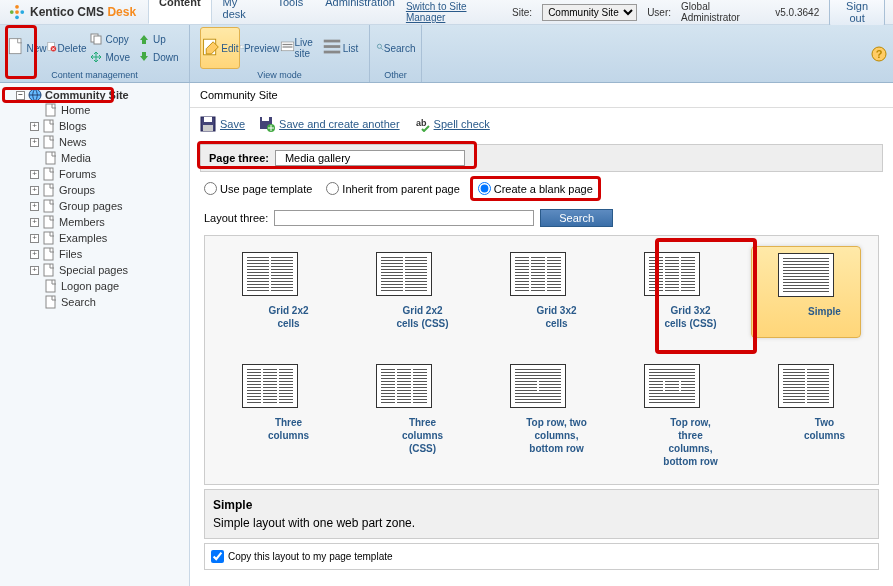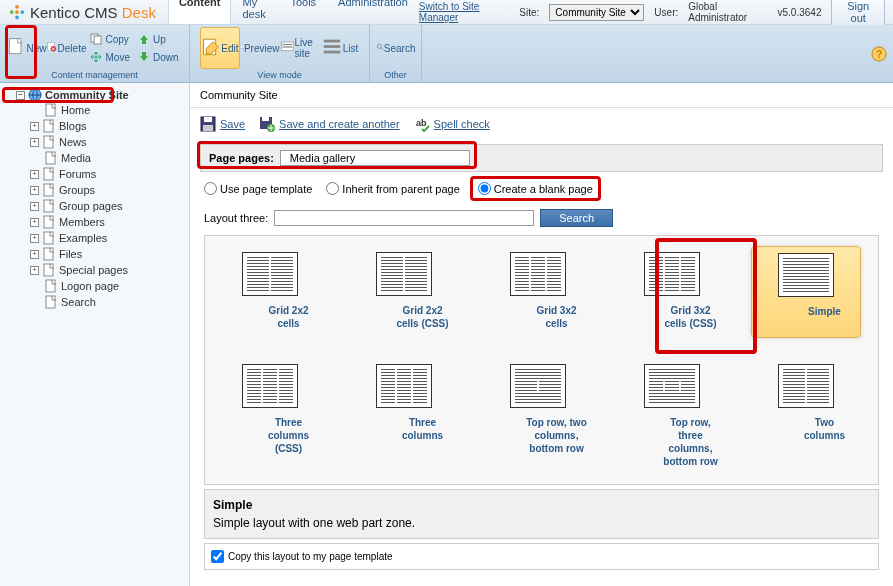--- a/index.html
+++ b/index.html
@@ -1,18 +1,18 @@
 <!DOCTYPE html>
 <html><head>
 <meta charset="utf-8">
 <style>
 *{margin:0;padding:0;box-sizing:border-box;font-family:Arial,Helvetica,sans-serif;}
 body{font-size:11px;background:#fff;width:893px;height:586px;overflow:hidden;}
 .topbar{height:25px;background:linear-gradient(#f5f8fb,#e8eef5);border-bottom:1px solid #c9d8e6;display:flex;align-items:center;padding:0 8px;}
-.logo{display:flex;align-items:center;font-weight:normal;font-size:15px;color:#333;justify-content:flex-end;}
+.logo{display:flex;align-items:center;font-weight:bold;font-size:12px;color:#333;justify-content:flex-end;}
 .logo-icon{width:18px;height:18px;margin-right:4px;}
 .logo .orange{color:#f68b1f;}
 .tabs{display:flex;margin-left:12px;align-self:flex-end;}
 .tab{padding:4px 10px;font-size:11px;color:#2a5a8a;cursor:pointer;border:1px solid transparent;border-bottom:none;}
 .tab.active{background:#fff;border:1px solid #c9d8e6;border-bottom:1px solid #fff;border-radius:3px 3px 0 0;font-weight:bold;color:#333;}
 .top-right{margin-left:auto;display:flex;align-items:center;gap:10px;font-size:10px;color:#2a5a8a;}
 .top-right a{color:#2a5a8a;text-decoration:underline;cursor:pointer;}
 .top-right .label{color:#333;text-decoration:none;}
 .site-select{font-size:10px;border:1px solid #999;padding:1px;}
 .signout{background:linear-gradient(#f9fbfe,#e3ecf5);border:1px solid #a9c0d6;border-radius:3px;padding:2px 8px;color:#2a5a8a;cursor:pointer;font-size:11px;}
@@ -381,21 +381,21 @@
             <path d="M8 13l2 2 5-5" stroke="#4a4" stroke-width="2" fill="none"></path>
           </svg>
           <span>Spell check</span>
         </a>
     </div>
 
     <div class="form-area">
       <div style="position:relative;">
         <div class="redbox" style="left:-3px;top:-3px;width:280px;height:28px;"></div>
         <div class="pagename-row">
-          <label>Page pages:</label>
+          <label>Page three:</label>
           <input class="pagename-input" type="text" value="Media gallery" style="">
         </div>
       </div>
 
       <div class="radio-row" style="position:relative;">
         <span>
             <input type="radio" name="tpl" style="">
             <span>Use page template</span>
           </span>
         <span>
@@ -483,31 +483,31 @@
               <div class="layout-label">Simple</div>
             </div>
             <div class="layout-card">
               <div class="layout-thumb">
                 <div class="row">
                   <div class="cell"></div>
                   <div class="cell"></div>
                   <div class="cell"></div>
                 </div>
               </div>
+              <div class="layout-label">Three columns</div>
+            </div>
+            <div class="layout-card">
+              <div class="layout-thumb">
+                <div class="row">
+                  <div class="cell"></div>
+                  <div class="cell"></div>
+                  <div class="cell"></div>
+                </div>
+              </div>
               <div class="layout-label">Three columns (CSS)</div>
-            </div>
-            <div class="layout-card">
-              <div class="layout-thumb">
-                <div class="row">
-                  <div class="cell"></div>
-                  <div class="cell"></div>
-                  <div class="cell"></div>
-                </div>
-              </div>
-              <div class="layout-label">Three columns</div>
             </div>
             <div class="layout-card">
               <div class="layout-thumb">
                 <div class="row">
                   <div class="cell"></div>
                 </div>
                 <div class="row">
                   <div class="cell"></div>
                   <div class="cell"></div>
                 </div>

